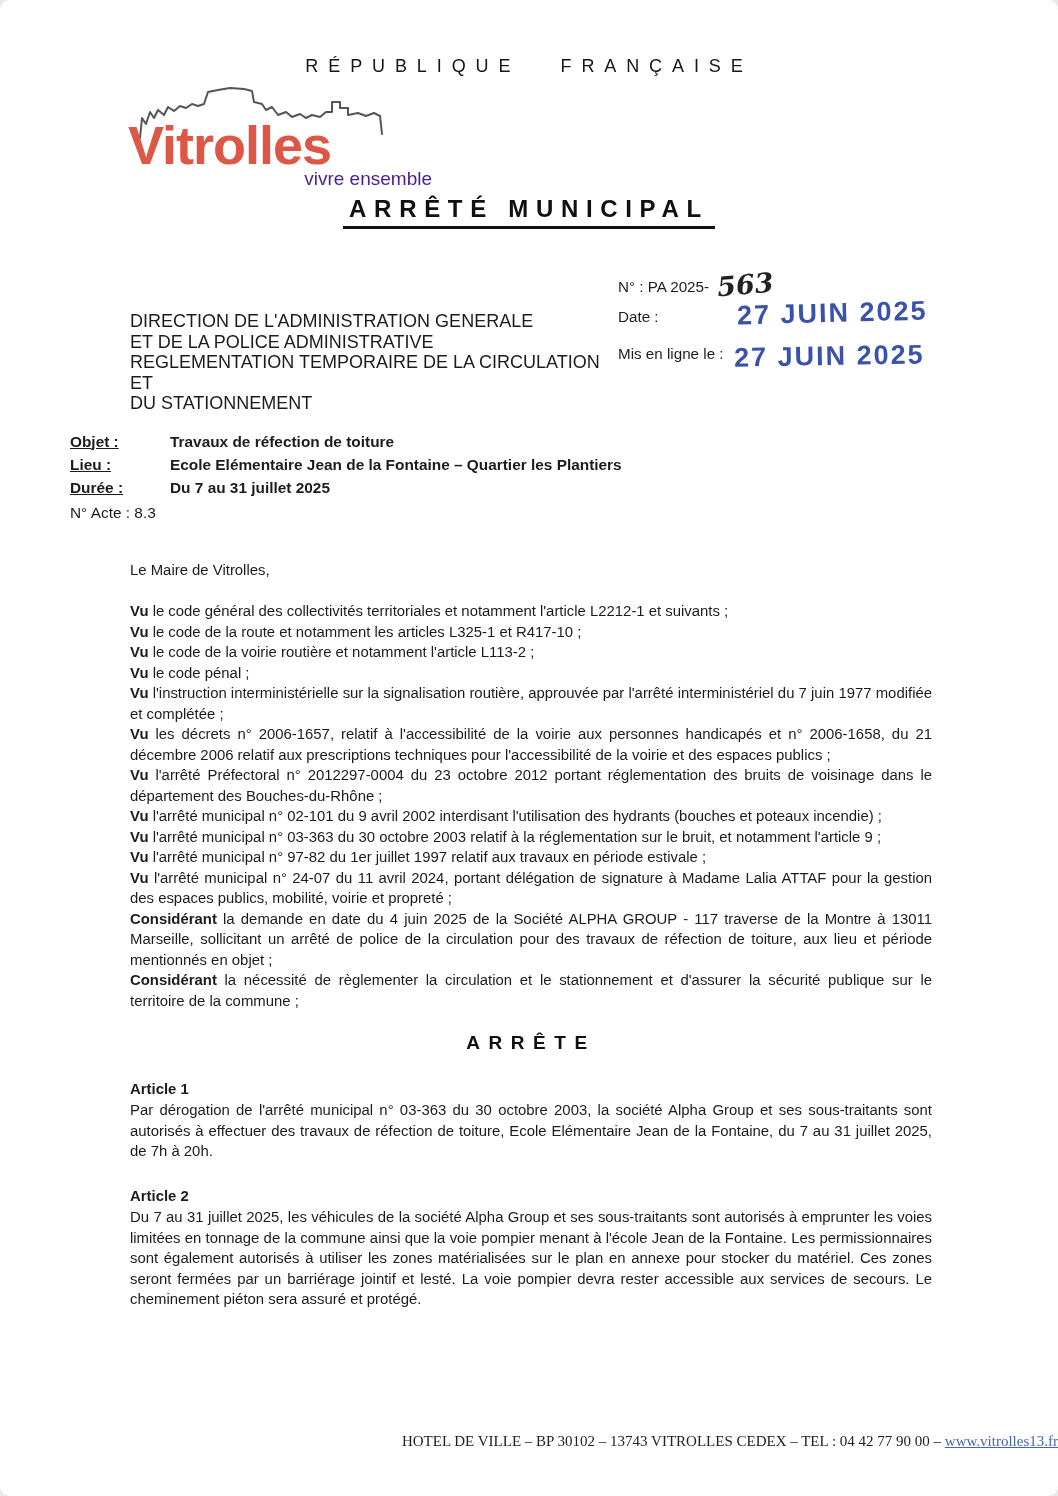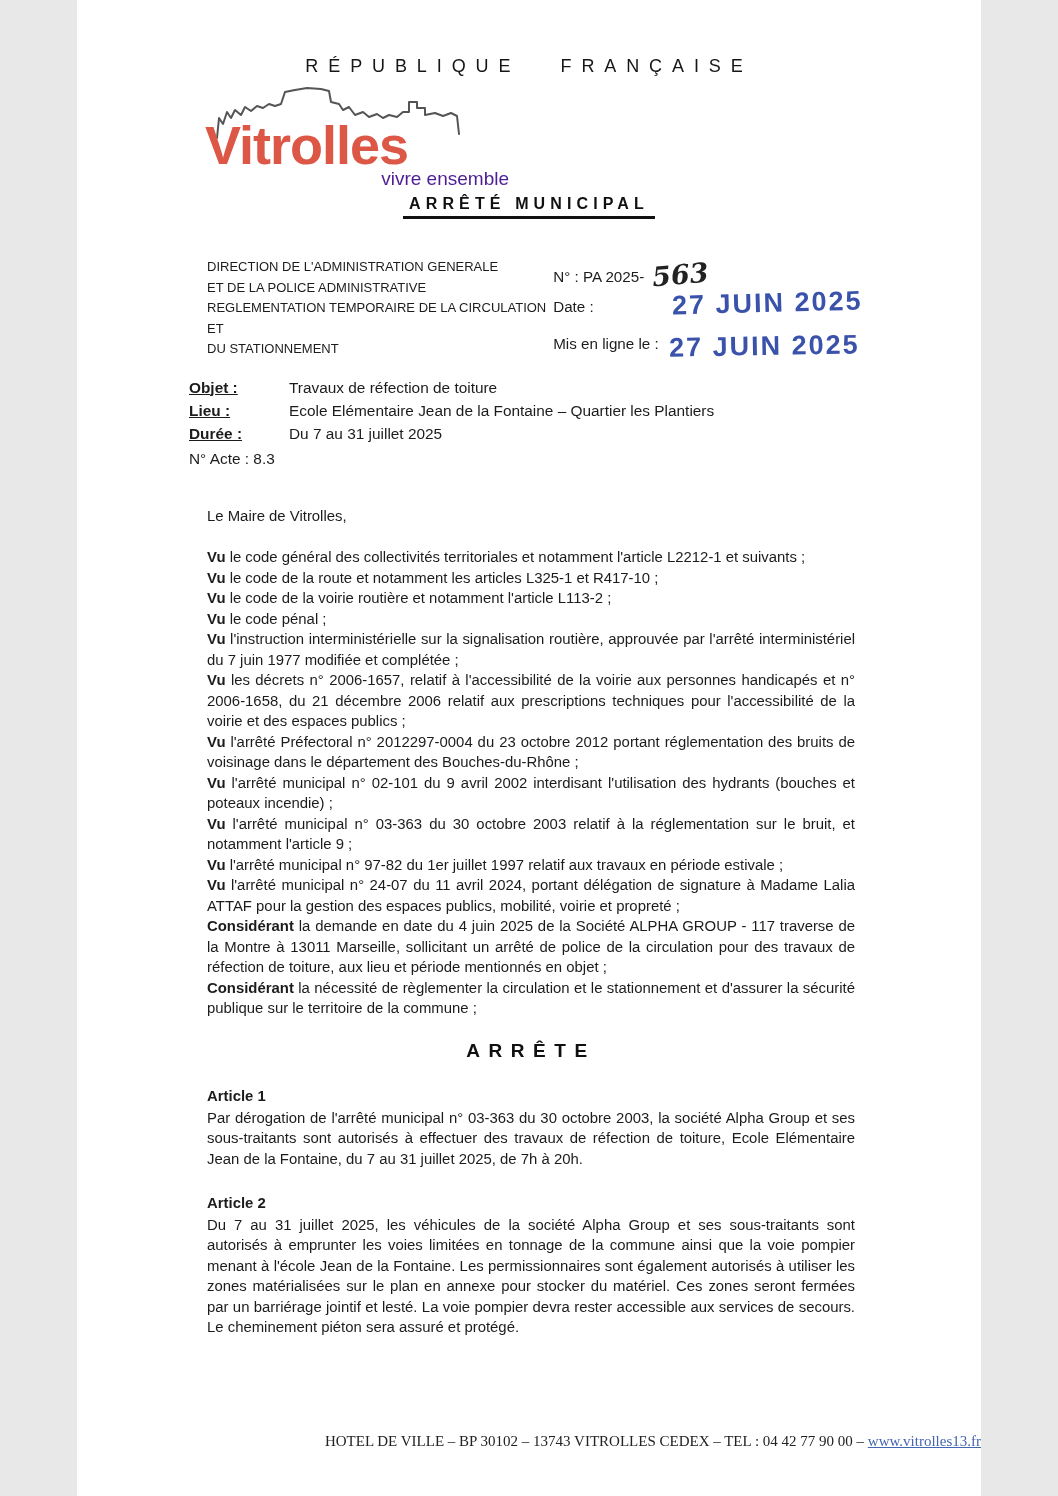--- a/index.html
+++ b/index.html
@@ -1,23 +1,24 @@
 <!DOCTYPE html>
 <html lang="fr"><head>
 <meta charset="utf-8">
 <style>
   html,body{margin:0;padding:0;background:#e8e8e8;}
   .page{
     position:relative;
-    width:904px;height:1496px;
+    width:1058px;height:1496px;
     margin:0 auto;
     background:#ffffff;
     font-family:"Liberation Sans", sans-serif;
     color:#1c1c1c;
     overflow:hidden;
+    border-radius:10px;
   }
   
   .republique{
     padding-top:56px;
     text-align:center;
     font-size:18px;
     letter-spacing:0.55em;
     word-spacing:1.4em;
     color:#161616;
   }
@@ -43,37 +44,38 @@
     padding-right:6px;
     font-size:19px;
     color:#4c1d95;
   }
   .doc-title-wrap{
     margin-top:118px;
     text-align:center;
   }
   .doc-title{
     display:inline-block;
-    font-size:16px;
+    font-size:24px;
     font-weight:bold;
     letter-spacing:0.32em;
     border-bottom:3px solid #111;
     padding:0 6px 3px 6px;
     color:#101010;
   }
   
   .meta-row{
     display:flex;
     justify-content:space-between;
     margin:38px 110px 0 130px;
   }
   .direction{
-    font-size:13px;
+    font-size:18px;
     line-height:20.5px;
     max-width:470px;
+    margin-top:44px;
   }
   .meta-right{
     width:330px;
     font-size:15.2px;
     position:relative;
   }
   .meta-line{white-space:nowrap;}
   .hand-number{
     display:inline-block;
     font-family:"DejaVu Serif", serif;
@@ -90,32 +92,32 @@
     font-size:27px;
     letter-spacing:2px;
     transform:rotate(-1.5deg);
     line-height:1;
   }
   .stamp-1{margin:2px 0 0 78px;}
   .stamp-2{margin:0 0 0 10px;transform:rotate(-1deg) translateY(6px);}
   .online-line{margin-top:10px;}
   
   .subject{
-    margin:16px 126px 0 112px;
+    margin:16px 126px 0 70px;
     font-size:15.4px;
     line-height:23px;
   }
   .subject-row{display:flex;}
   .subject-label{
     width:100px;
     font-weight:bold;
     text-decoration:underline;
     flex:0 0 100px;
   }
-  .subject-value{font-weight:normal;}
+  .subject-value{font-weight:bold;}
   .acte{margin-top:2px;font-weight:normal;}
   
   .bodytext{
     margin:0 126px 0 130px;
     font-size:14.9px;
     line-height:20.5px;
   }
   .salutation{margin-top:36px;}
   .recitals{margin-top:21px;}
   .recital{margin:0;text-align:justify;}

